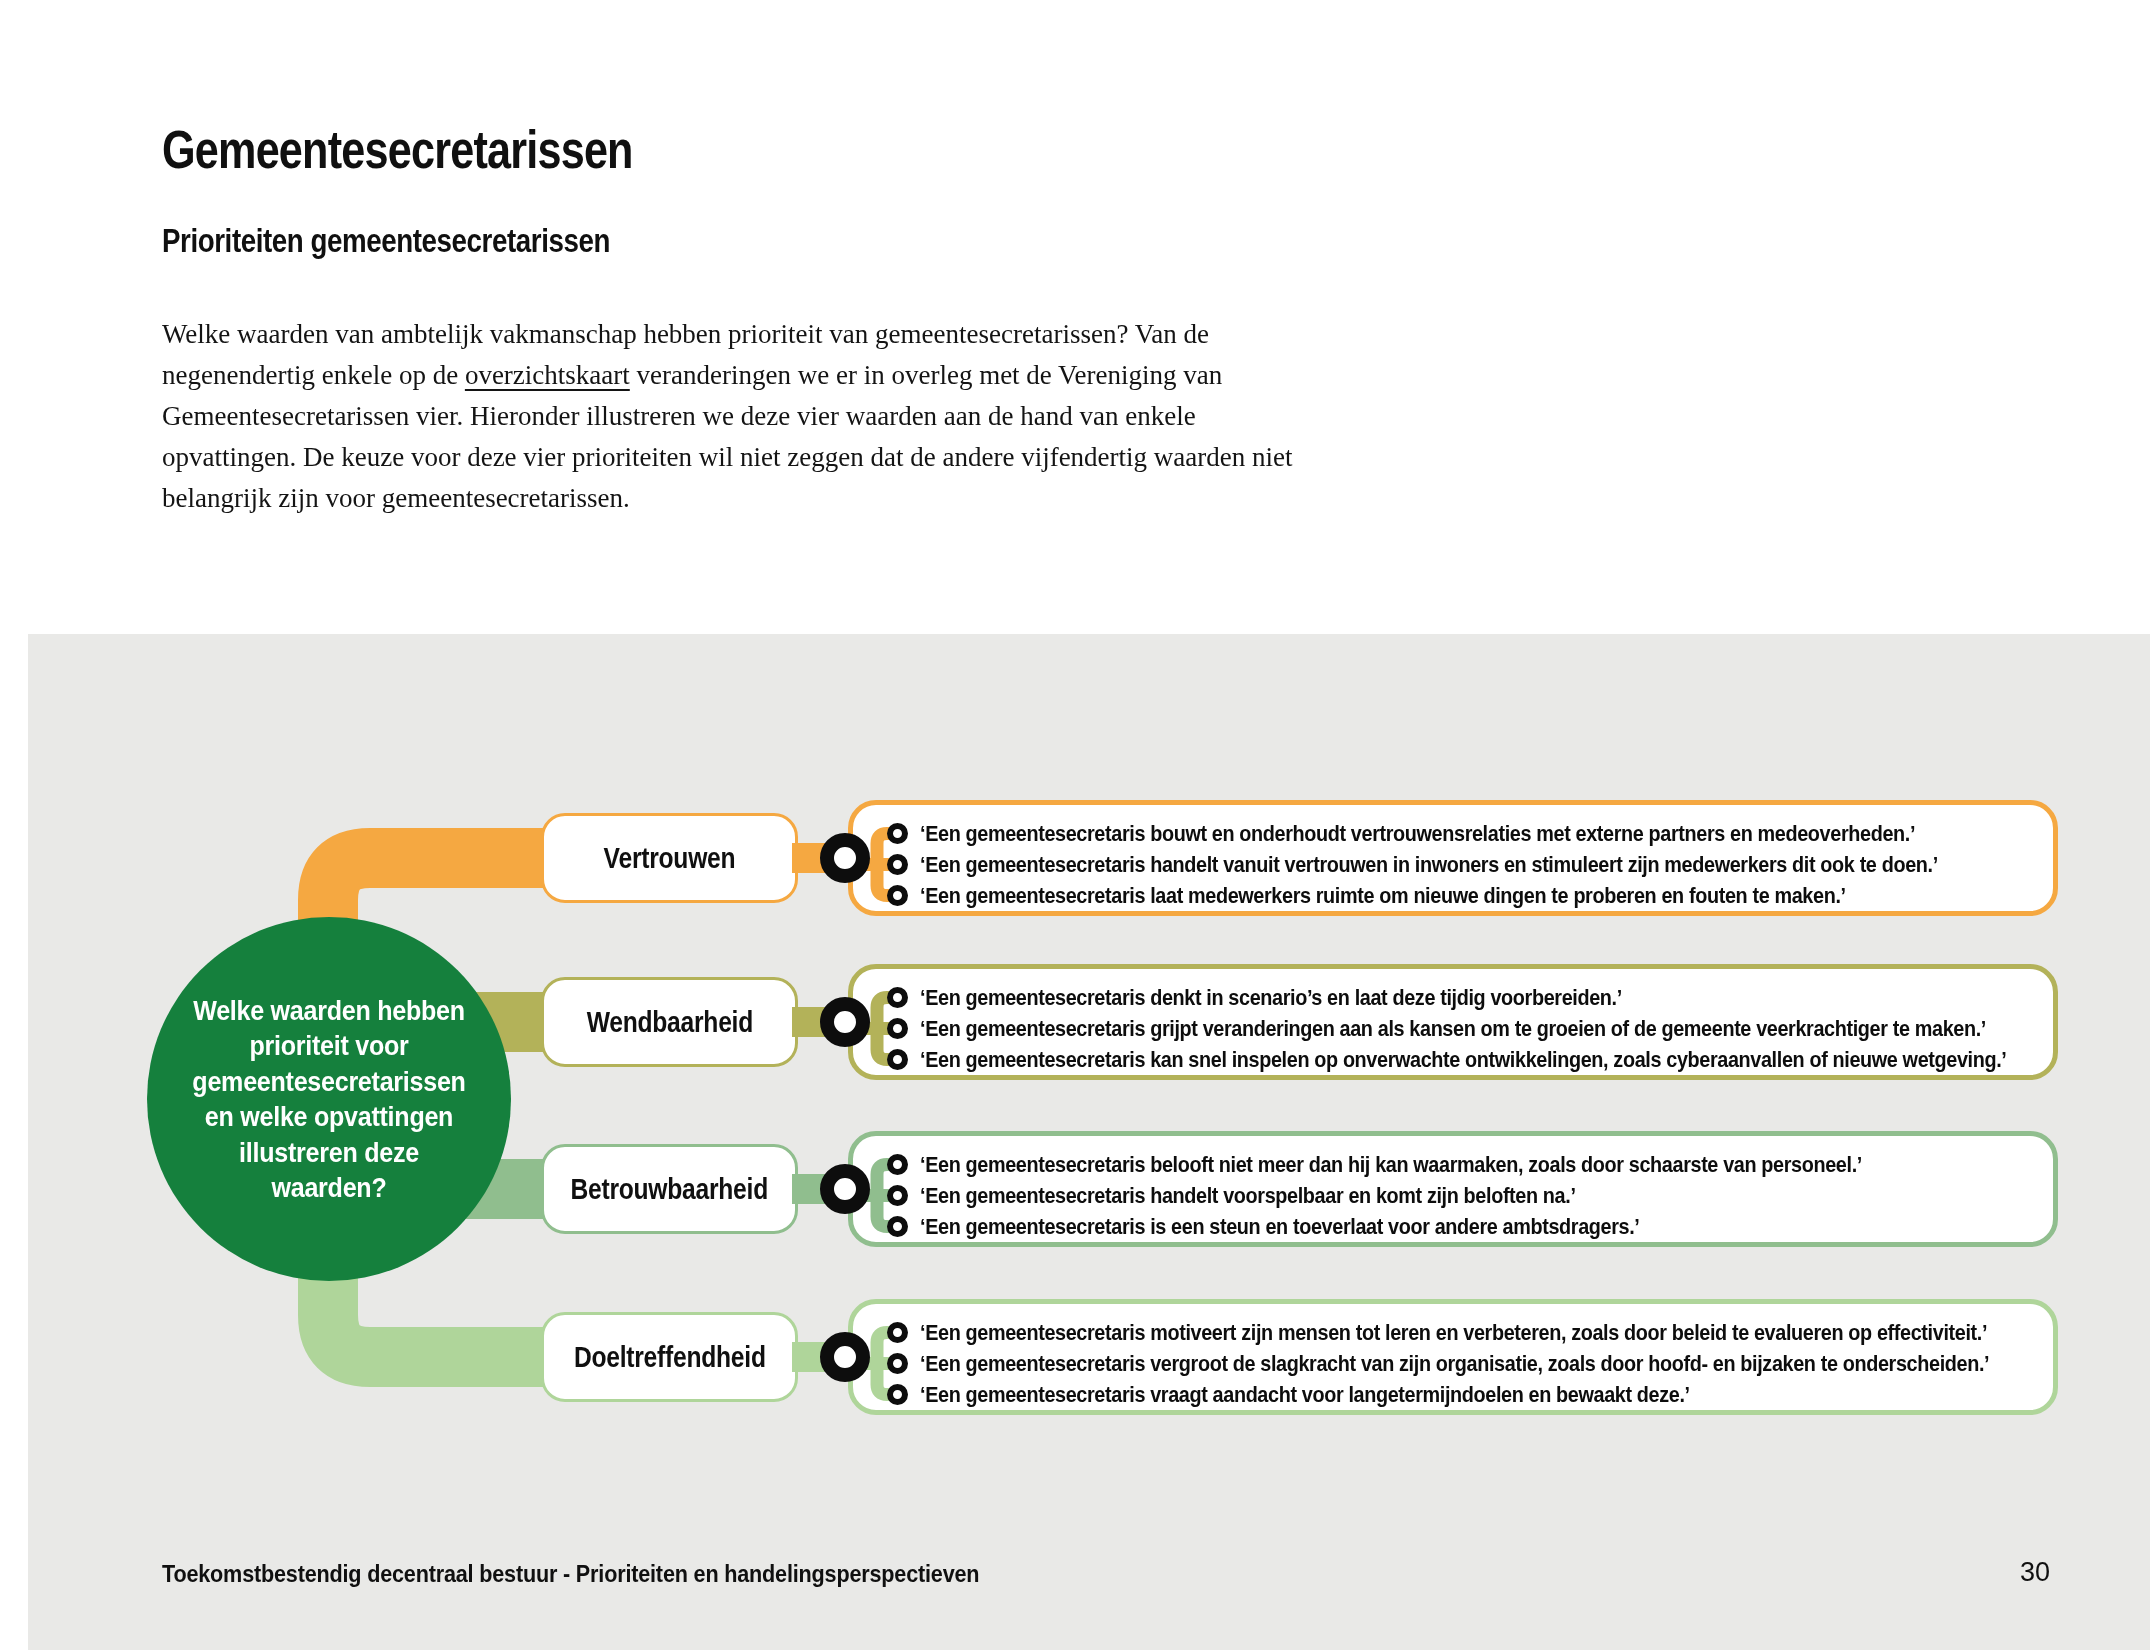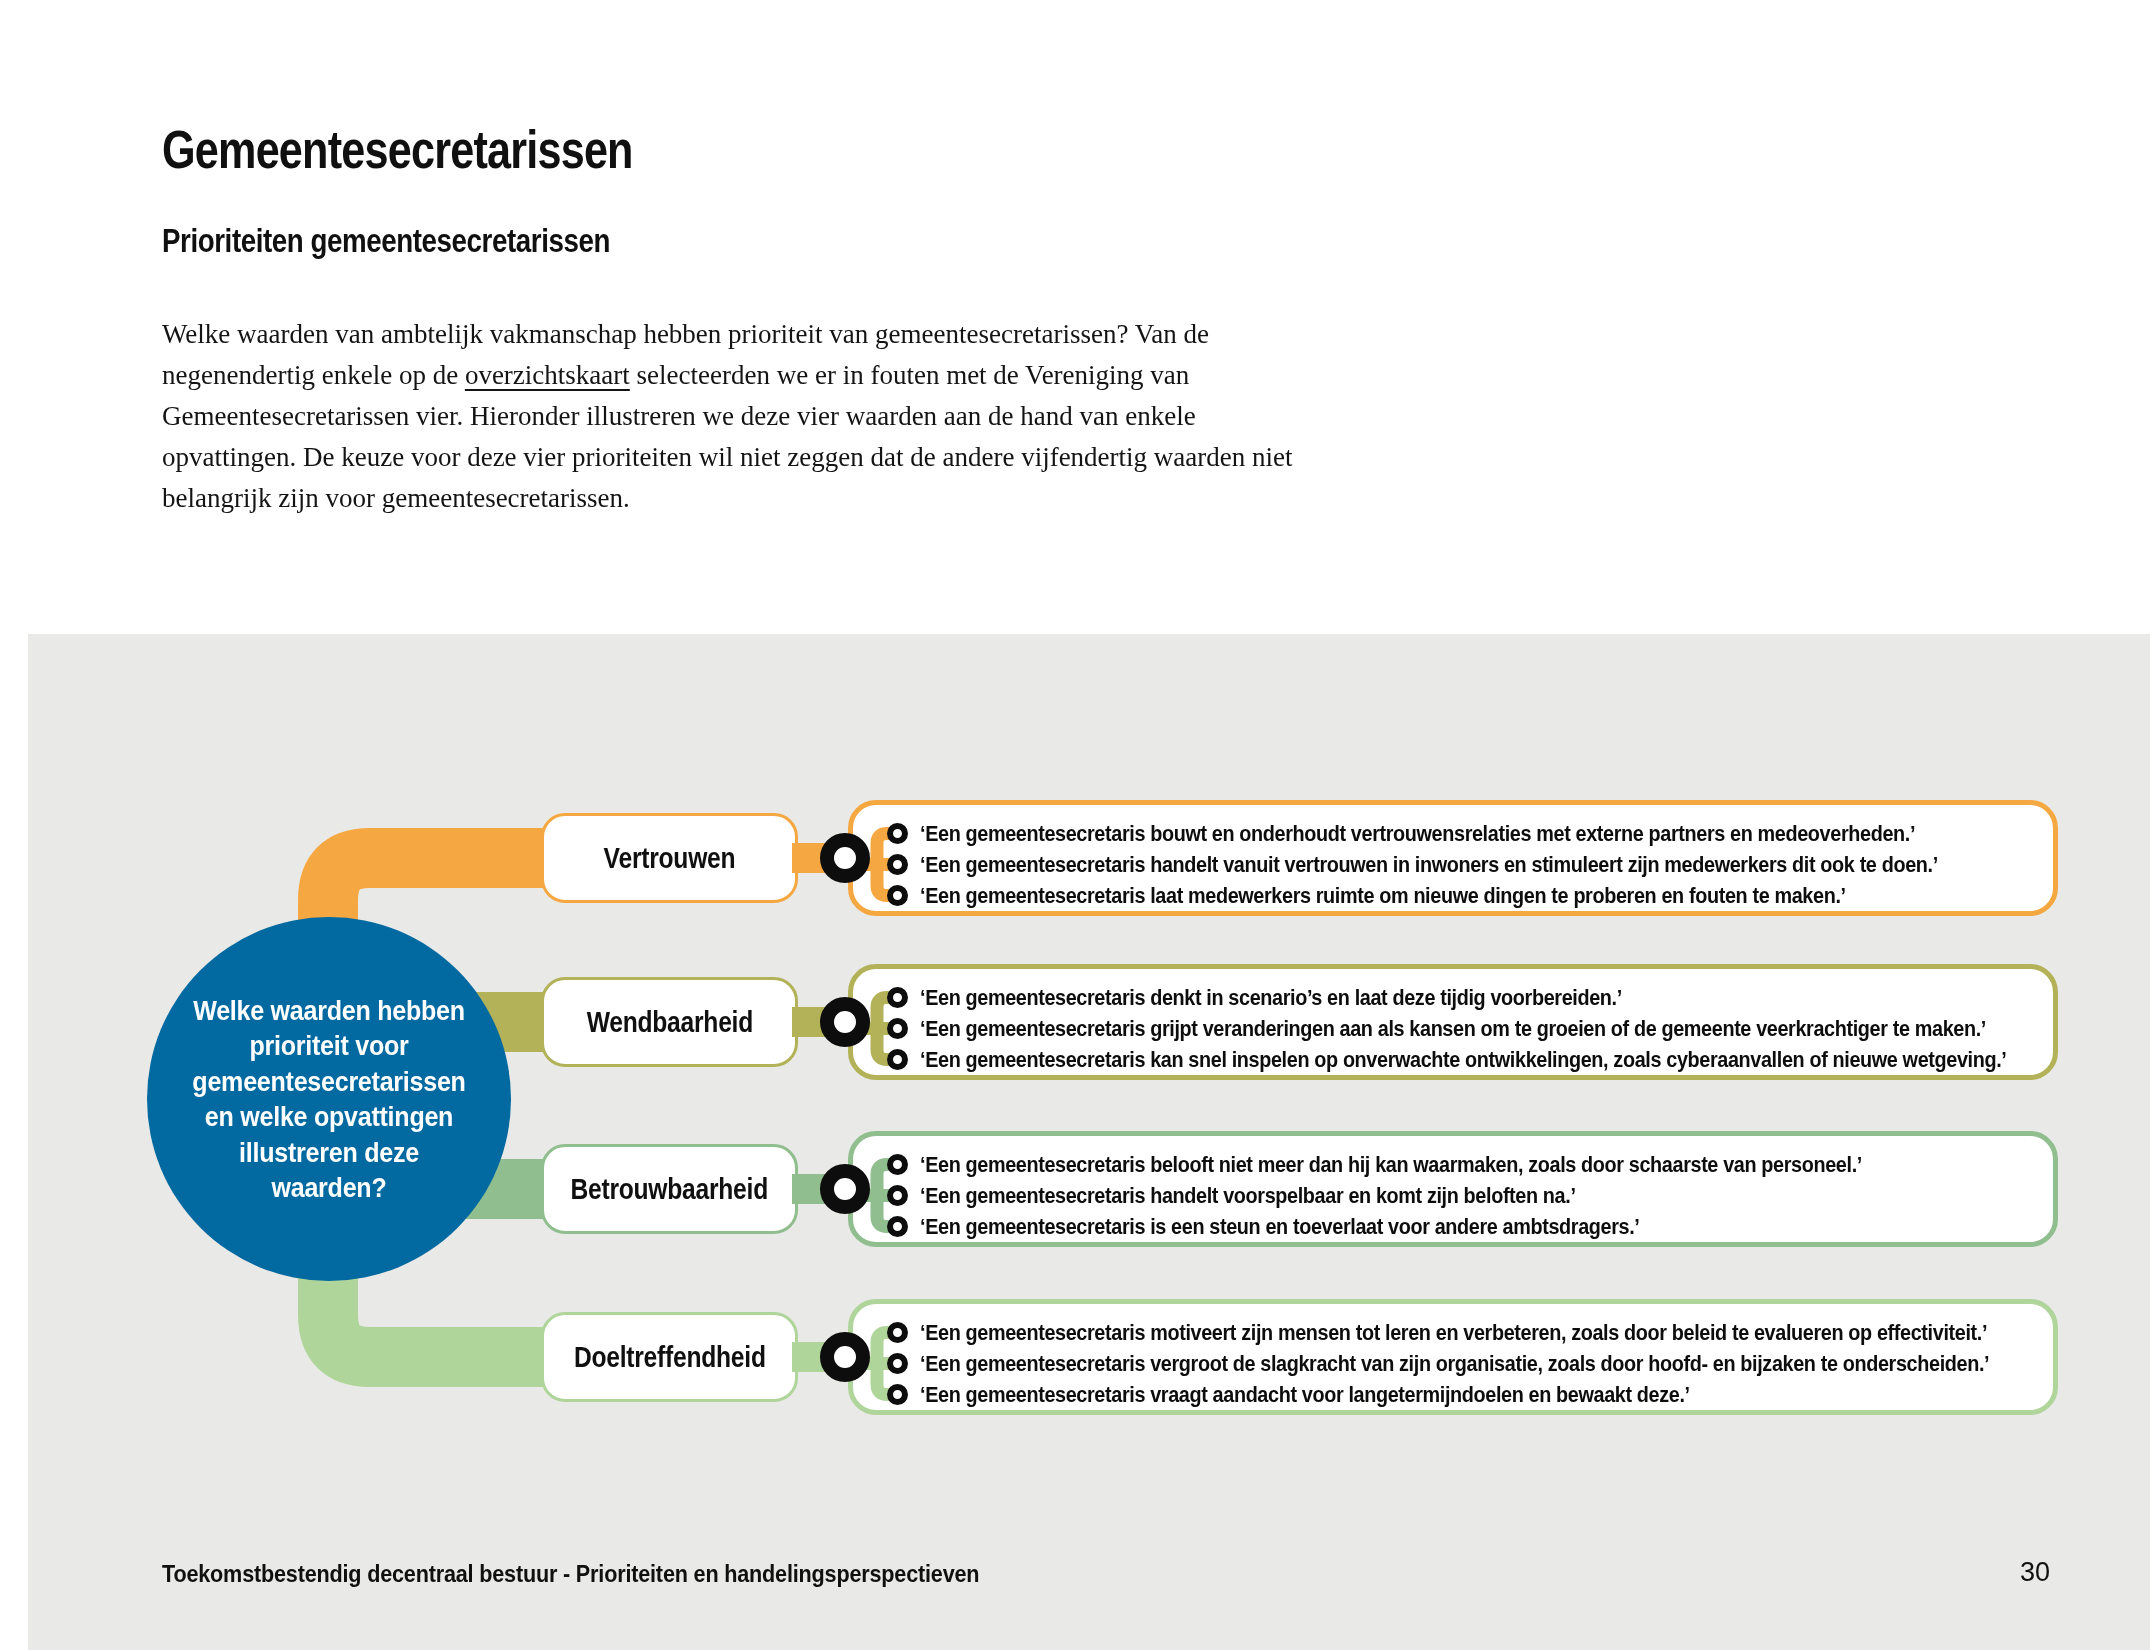--- a/index.html
+++ b/index.html
@@ -76,34 +76,34 @@
 
 <div class="page">
 
   <div class="gray-bg" style="background: rgb(233, 233, 231);"></div>
 
   <div class="h1">Gemeentesecretarissen</div>
   <div class="h2">Prioriteiten gemeentesecretarissen</div>
 
   <div class="intro">
     <div class="line">Welke waarden van ambtelijk vakmanschap hebben prioriteit van gemeentesecretarissen? Van de</div>
-    <div class="line"><span>negenendertig enkele op de </span><a>overzichtskaart</a><span> selecteerden we er in fouten met de Vereniging van</span></div>
+    <div class="line"><span>negenendertig enkele op de </span><a>overzichtskaart</a><span> veranderingen we er in overleg met de Vereniging van</span></div>
     <div class="line">Gemeentesecretarissen vier. Hieronder illustreren we deze vier waarden aan de hand van enkele</div>
     <div class="line">opvattingen. De keuze voor deze vier prioriteiten wil niet zeggen dat de andere vijfendertig waarden niet</div>
     <div class="line">belangrijk zijn voor gemeentesecretarissen.</div>
   </div>
 
   <svg class="bands" viewBox="0 0 2150 1650">
     <path class="band" d="M 300 1015 L 300 900 Q 300 858 342 858 L 545 858" fill="none" stroke="#F5A841" stroke-width="60"></path>
     <path class="band" d="M 430 1022 L 545 1022" fill="none" stroke="#B3B259" stroke-width="60"></path>
     <path class="band" d="M 430 1189 L 545 1189" fill="none" stroke="#90BE8E" stroke-width="60"></path>
     <path class="band" d="M 300 1185 L 300 1315 Q 300 1357 342 1357 L 545 1357" fill="none" stroke="#AFD59A" stroke-width="60"></path>
   </svg>
 
-  <div class="circle" style="background: #0369a1;">
+  <div class="circle" style="background: #15803d;">
     <div class="q">Welke waarden hebben prioriteit voor gemeentesecretarissen en welke opvattingen illustreren deze waarden?</div>
   </div>
 
   <div id="rows">
   <div>
     <div class="label-box" style="top: 813px; border-color: rgb(245, 168, 65);">
       <span class="label-text">Vertrouwen</span>
     </div>
     <div class="stub" style="top: 843px; background: rgb(245, 168, 65);"></div>
     <div class="donut" style="top: 833px;"></div>

